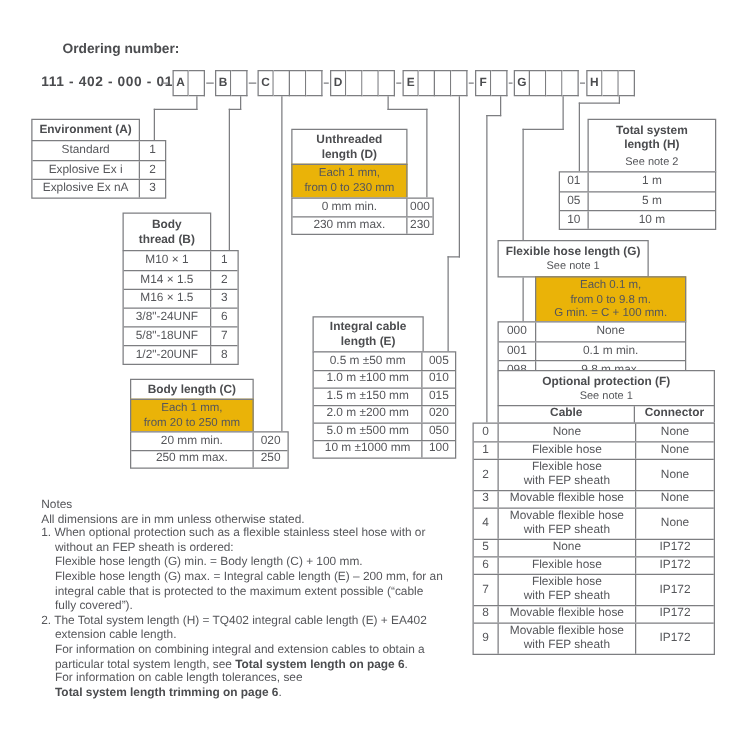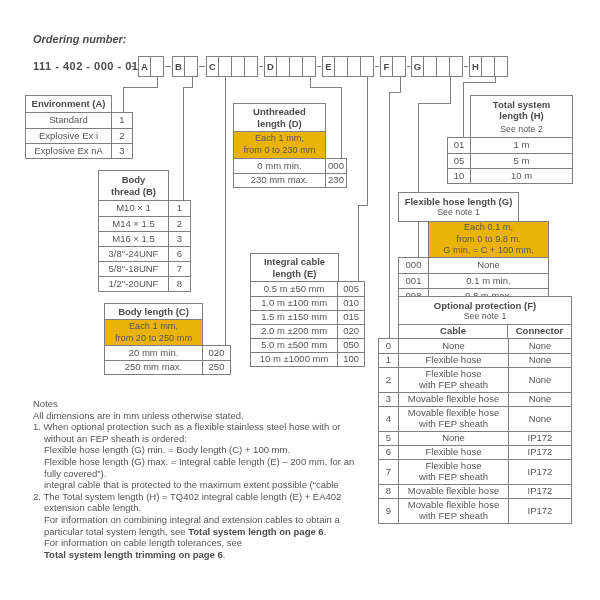--- a/index.html
+++ b/index.html
@@ -25,21 +25,21 @@
   .cdiv { border-right:1px solid #7d7e81; }
   .notes { position:absolute; left:33px; top:398px; width:345px; font-size:9.5px; line-height:11.6px; color:#55565a; }
   .notes .ind { padding-left:11px; }
   .bld { font-weight:bold; color:#4b4c4f; }
 </style>
 </head>
 <body>
 
 <div class="page">
 
-  <div class="abs ttl" style="left:33px; top:33px;font-style:italic;">Ordering number:</div>
+  <div class="abs ttl" style="left:50px; top:33px;">Ordering number:</div>
   <div class="abs num" style="left:33px; top:60px;">111 - 402 - 000 - 013</div>
 
   <div class="seg" style="left:138px;">
     <div class="b lb">A</div>
       <div class="b"></div>
   </div>
   <div class="seg" style="left:172px;">
     <div class="b lb">B</div>
       <div class="b"></div>
   </div>
@@ -344,22 +344,22 @@
     </div>
   </div>
 
   <div class="notes">
     <div>Notes</div>
     <div>All dimensions are in mm unless otherwise stated.</div>
     <div>1. When optional protection such as a flexible stainless steel hose with or</div>
     <div class="ind">without an FEP sheath is ordered:</div>
     <div class="ind">Flexible hose length (G) min. = Body length (C) + 100 mm.</div>
     <div class="ind">Flexible hose length (G) max. = Integral cable length (E) – 200 mm, for an</div>
+    <div class="ind">integral cable that is protected to the maximum extent possible (“cable</div>
     <div class="ind">fully covered”).</div>
-    <div class="ind">integral cable that is protected to the maximum extent possible (“cable</div>
     <div>2. The Total system length (H) = TQ402 integral cable length (E) + EA402</div>
     <div class="ind">extension cable length.</div>
     <div class="ind">For information on combining integral and extension cables to obtain a</div>
     <div class="ind"><span>particular total system length, see </span><span class="bld">Total system length on page 6</span><span>.</span></div>
     <div class="ind">For information on cable length tolerances, see</div>
     <div class="ind"><span class="bld">Total system length trimming on page 6</span><span>.</span></div>
   </div>
 
 </div>
 

